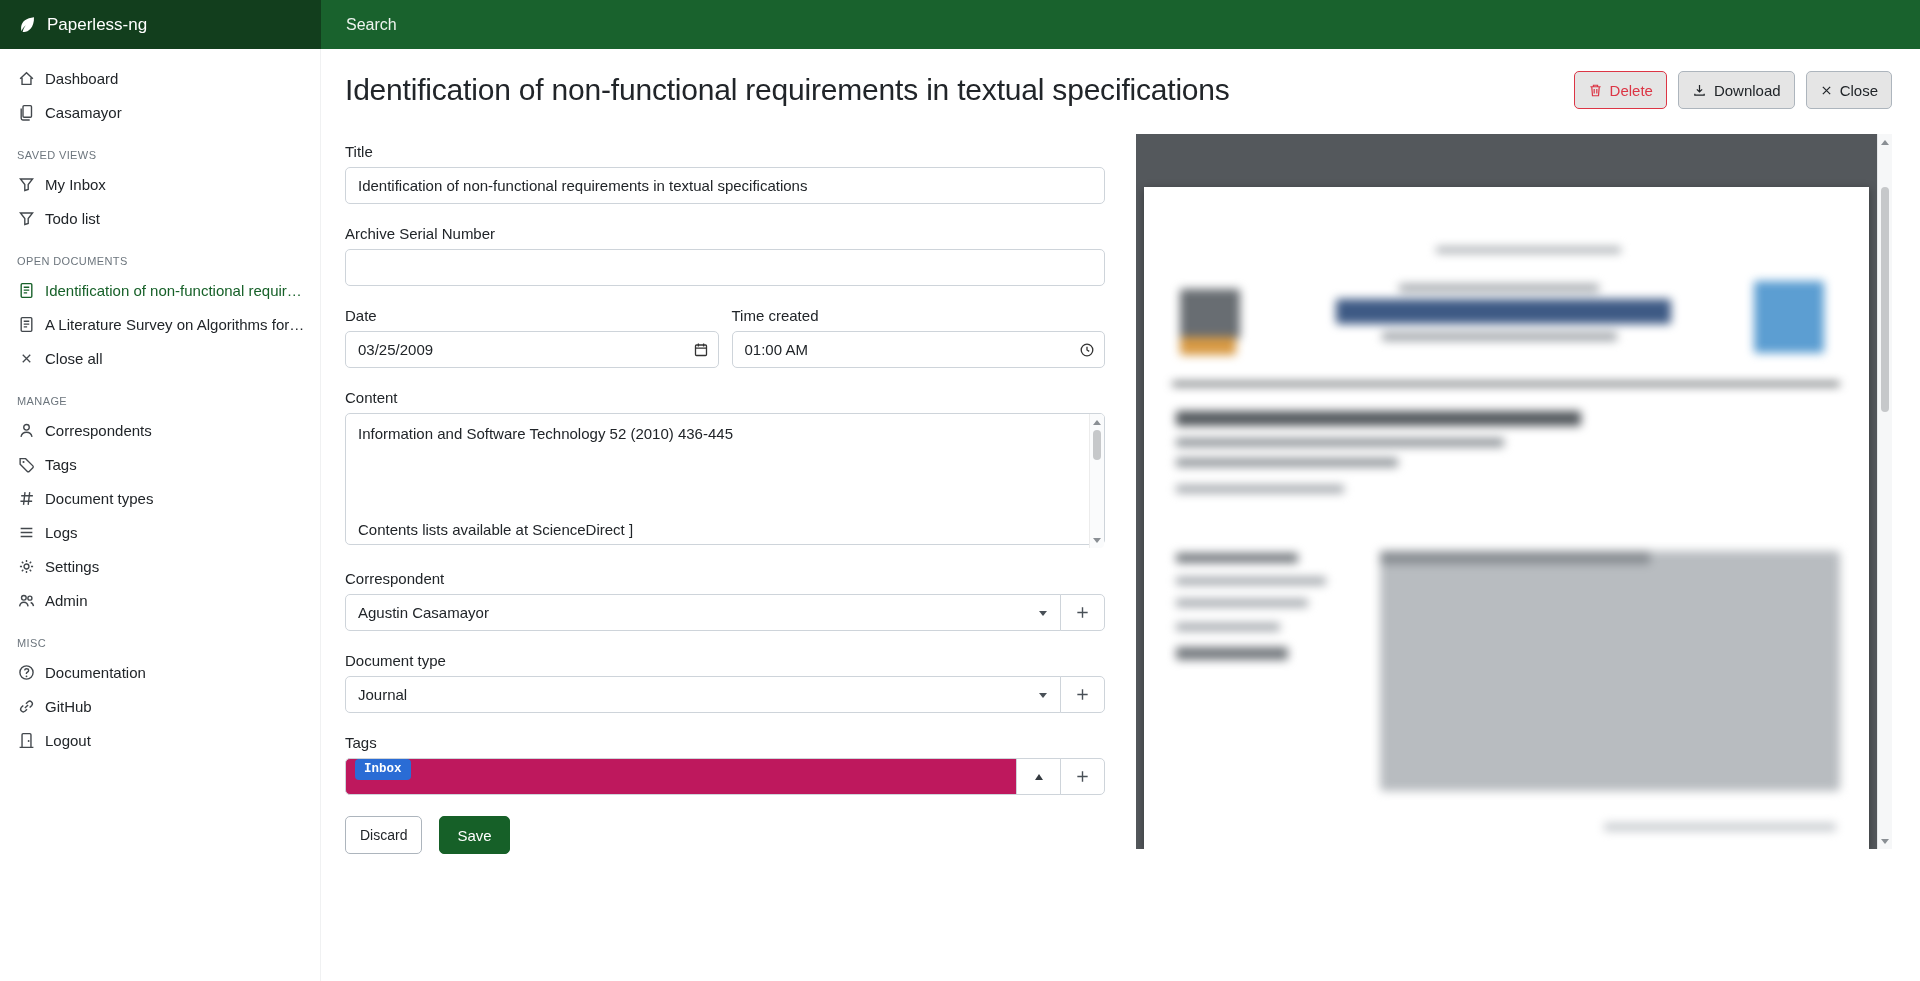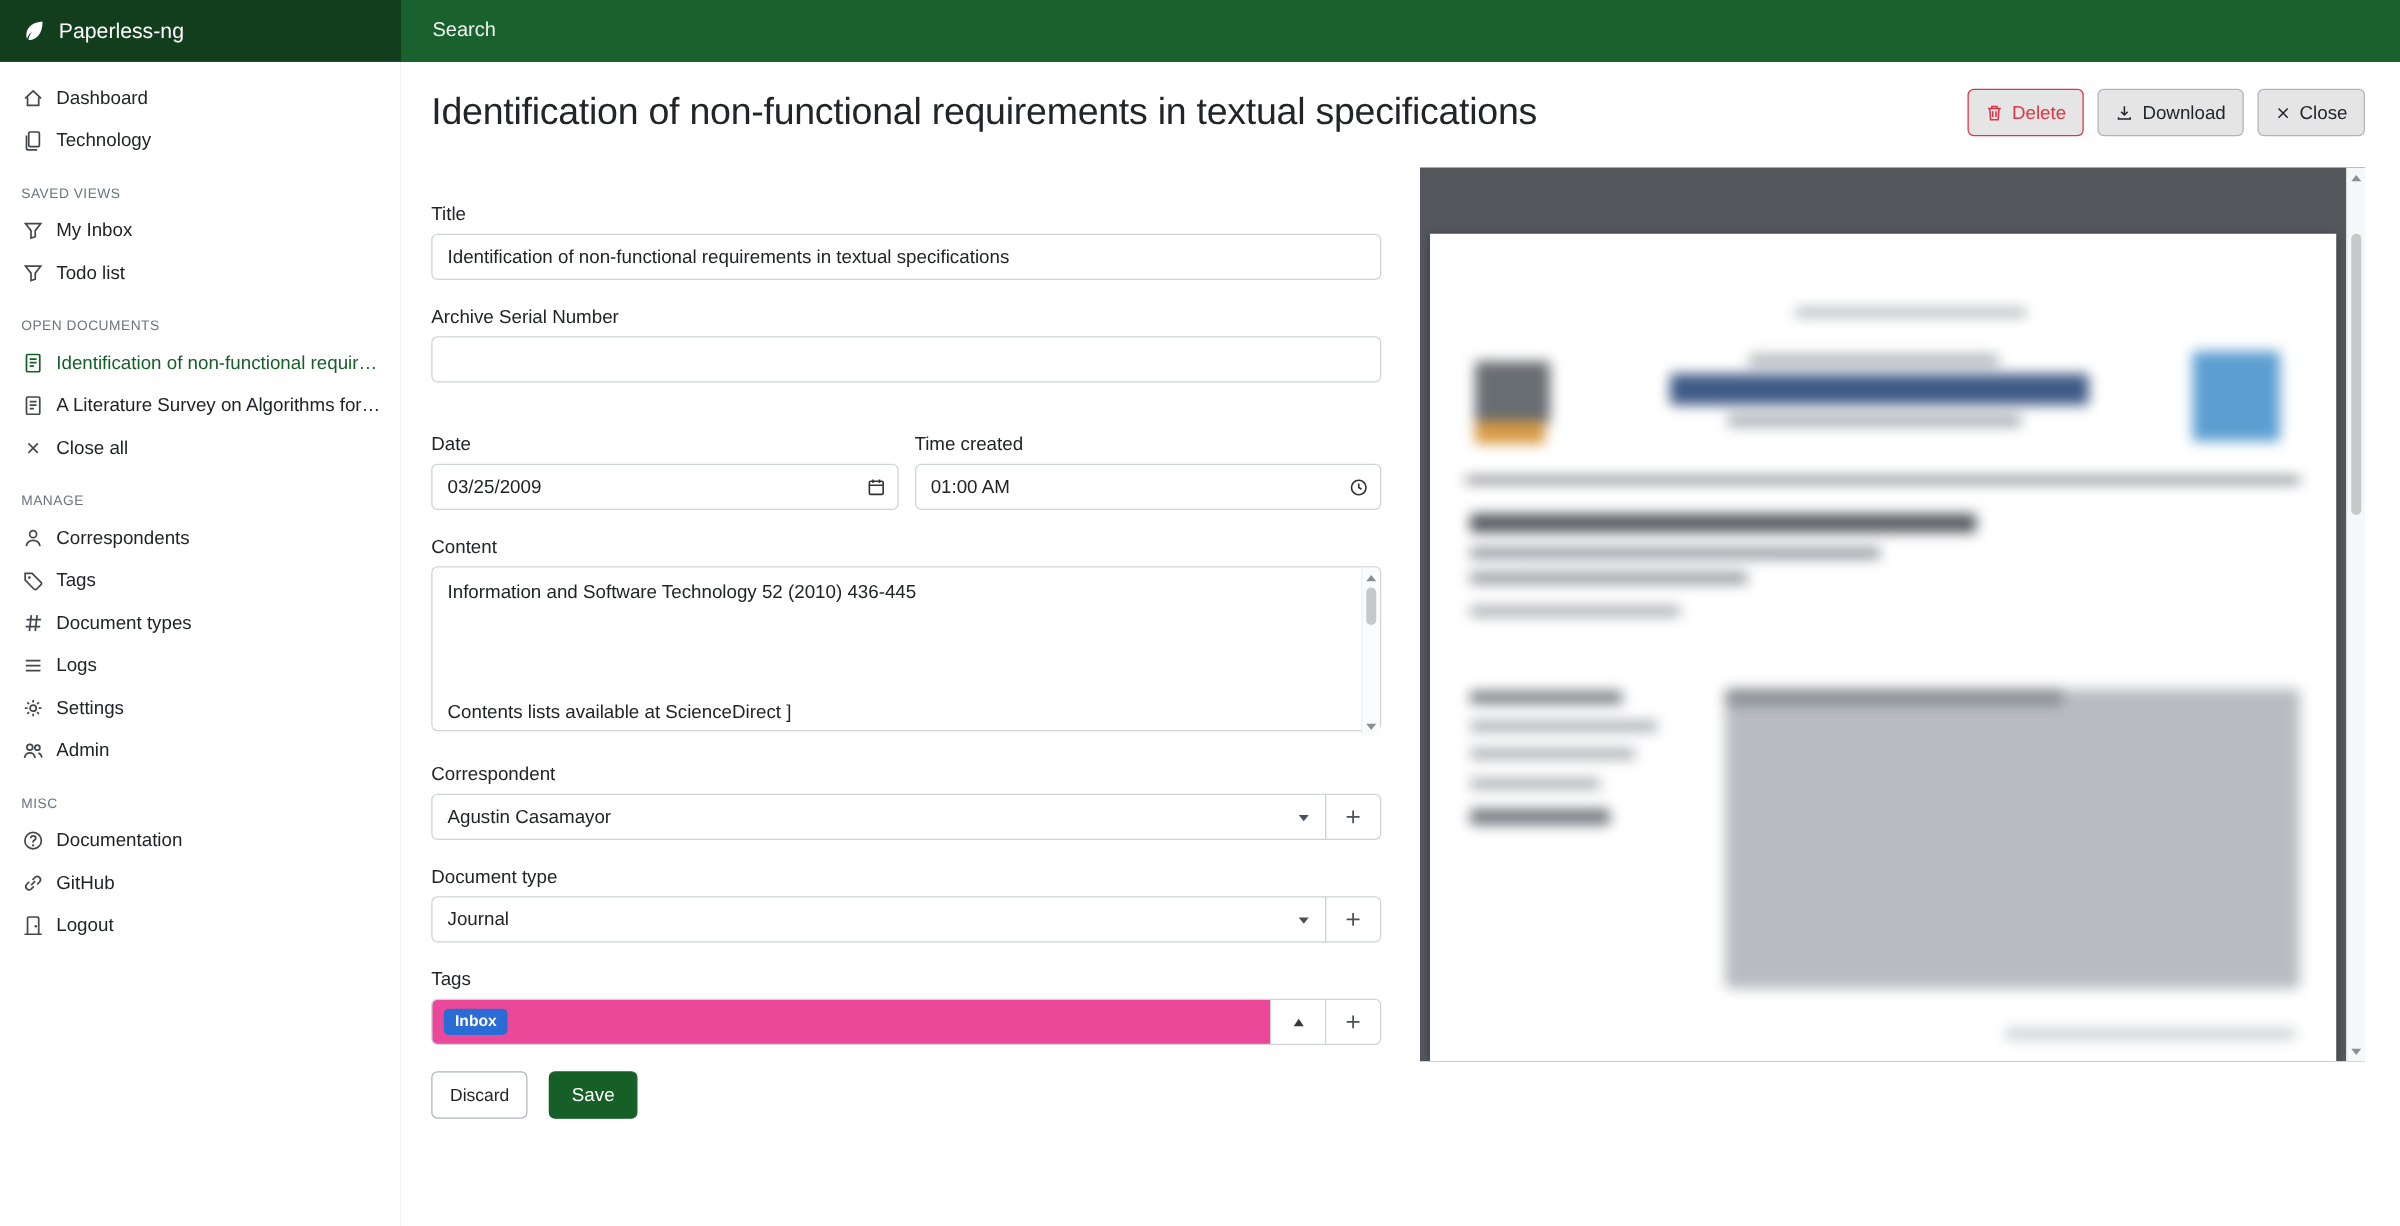--- a/index.html
+++ b/index.html
@@ -39,21 +39,21 @@
   .btn { display:inline-flex; align-items:center; gap:7px; height:38px; padding:0 13px;
     border-radius:5px; font-size:15px; background:#e5e5e5; border:1px solid #adb5bd;
     color:#212529; cursor:pointer; font-family:inherit; }
   .btn-delete { border-color:var(--delete_red); color:var(--delete_red); }
 
   .body-row { display:flex; align-items:flex-start; padding:0 28px 0 24px; margin-top:25px; }
 
   
   .doc-form { width:760px; flex:none; padding-top:9px; }
   .form-group { margin-bottom:21px; }
-  .form-group label { display:block; font-size:15px; margin-bottom:7px; color:#212529;margin-top:20px; }
+  .form-group label { display:block; font-size:15px; margin-bottom:7px; color:#212529; }
   .control { width:100%; height:37px; border:1px solid #ced4da; border-radius:5px;
     padding:0 12px; font-size:15px; color:#212529; background:#fff; font-family:inherit; outline:none; }
   .row2 { display:flex; gap:13px; }
   .row2 > .col { flex:1; }
   .icon-input { position:relative; }
   .icon-input .control { padding-right:36px; }
   .icon-input .in-icon { position:absolute; right:10px; top:50%; transform:translateY(-50%);
     color:#333; display:flex; cursor:pointer; }
 
   .textarea-wrap { position:relative; }
@@ -70,22 +70,22 @@
 
   .input-group { display:flex; }
   .select-box { flex:1; position:relative; display:flex; align-items:center;
     border:1px solid #ced4da; border-radius:5px 0 0 5px; height:37px; padding:0 30px 0 12px;
     font-size:15px; background:#fff; cursor:pointer; }
   .select-caret { position:absolute; right:13px; top:16px; width:0; height:0;
     border-left:4.5px solid transparent; border-right:4.5px solid transparent; border-top:5.5px solid #495057; }
   .group-btn { width:45px; flex:none; background:#fff; border:1px solid #ced4da;
     margin-left:-1px; display:flex; align-items:center; justify-content:center; cursor:pointer; color:#495057; }
   .group-btn.last { border-radius:0 5px 5px 0; }
-  .tags-box { flex:1; display:flex; align-items:center; gap:6px; border:1px solid #ced4da;
-    border-radius:5px 0 0 5px; height:37px; padding:0 9px; background:#ec4899; cursor:text; }
+  .tags-box { flex:1; display:flex; align-items:flex-start; gap:6px; border:1px solid #ced4da;
+    border-radius:5px 0 0 5px; height:37px; padding:0 9px; background:#be185d; cursor:text;font-family:Liberation Mono, monospace; }
   .badge { background:var(--badge_blue); color:#fff; font-size:12.5px; font-weight:700;
     padding:4px 9px; border-radius:4px; line-height:1; cursor:pointer; }
   .caret-up { width:0; height:0; border-left:4.5px solid transparent; border-right:4.5px solid transparent; border-bottom:6px solid #343a40; }
 
   .form-actions { display:flex; gap:17px; margin-top:16px; }
   .btn-discard { height:38px; padding:0 14px; background:#fff; border:1px solid #adb5bd;
     border-radius:5px; font-size:14px; color:#212529; cursor:pointer; font-family:inherit; }
   .btn-save { height:38px; padding:0 17px; background:var(--accent_green); border:1px solid var(--accent_green);
     border-radius:5px; font-size:15px; color:#fff; cursor:pointer; font-family:inherit; }
 
@@ -129,21 +129,21 @@
     </span>
     <span class="slabel">Dashboard</span>
   </div>
   <div class="side-item">
     <span class="sicon">
       <svg width="17" height="17" viewBox="0 0 16 16" fill="none" stroke="currentColor" stroke-width="1.3">
           <rect x="4.7" y="1.5" width="8" height="11" rx="1"></rect>
           <path d="M3 4.2v9.3A1.5 1.5 0 0 0 4.5 15H11"></path>
         </svg>
     </span>
-    <span class="slabel">Technology</span>
+    <span class="slabel">Casamayor</span>
   </div>
 
   <div class="side-header">SAVED VIEWS</div>
   <div class="side-item">
     <span class="sicon">
       <svg width="17" height="17" viewBox="0 0 16 16" fill="none" stroke="currentColor" stroke-width="1.3">
           <path d="M2.3 2.8h11.4L9.6 8v4.6l-3.2 1V8z"></path>
         </svg>
     </span>
     <span class="slabel">My Inbox</span>

